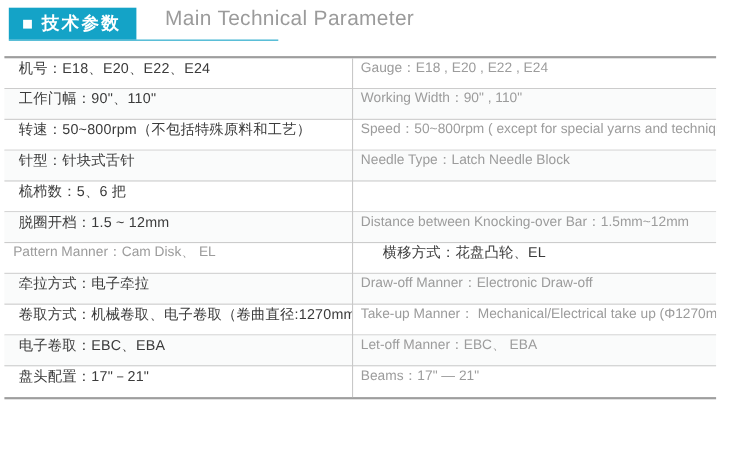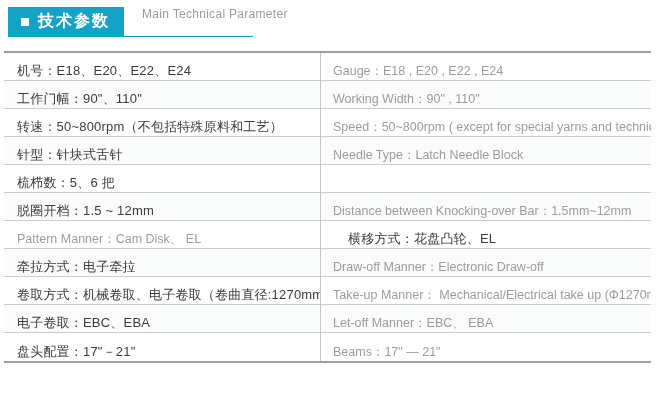--- a/index.html
+++ b/index.html
@@ -19,45 +19,45 @@
   }
   .title-box {
     height: 29px; background: var(--accent); color: #ffffff;
     display: inline-flex; align-items: center; padding: 0 14px 0 13px;
   }
   .bullet {
     width: 8px; height: 8px; background: #ffffff; display: inline-block;
     margin-right: 9px; margin-top: 1px;
   }
   .title-zh { font-size: 16px; font-weight: bold; letter-spacing: 2px; }
-  .title-en { margin-left: 18px; font-size: 12px; color: #9b9b9b; letter-spacing: 0.3px; }
+  .title-en { margin-left: 26px; font-size: 19px; color: #9b9b9b; letter-spacing: 0.3px; }
 
   
   .spec-table {
     position: absolute; left: 4px; top: 51px; width: 647px;
     border-top: 2px solid #9e9e9e; border-bottom: 2px solid #9e9e9e;
     background: #ffffff;
   }
   .col-divider {
     position: absolute; left: 316px; top: 0; bottom: 0; width: 1px;
     background: #c8c8c8; z-index: 2;
   }
   .row {
-    display: flex; height: 28px; align-items: flex-end;
+    display: flex; height: 28px; align-items: flex-start;
     border-bottom: 1px solid #cccccc;
   }
   .row:nth-child(even) { background: #fafbfb; }
   .row:last-child { border-bottom: none; }
   .cell { white-space: nowrap; overflow: hidden; }
   .cell.zh {
     width: 316px; padding-left: 13px; font-size: 13px; color: #3b3b3b;
     letter-spacing: 0.2px;
   }
   .cell.en {
-    flex: 1; padding-left: 13px; font-size: 12.5px; color: #9c9c9c;
+    flex: 1; padding-left: 8px; font-size: 12.5px; color: #9c9c9c;
   }
 </style>
 </head>
 <body>
 
 <div class="page">
 
   <div class="header-underline"></div>
 
   <div class="header">

